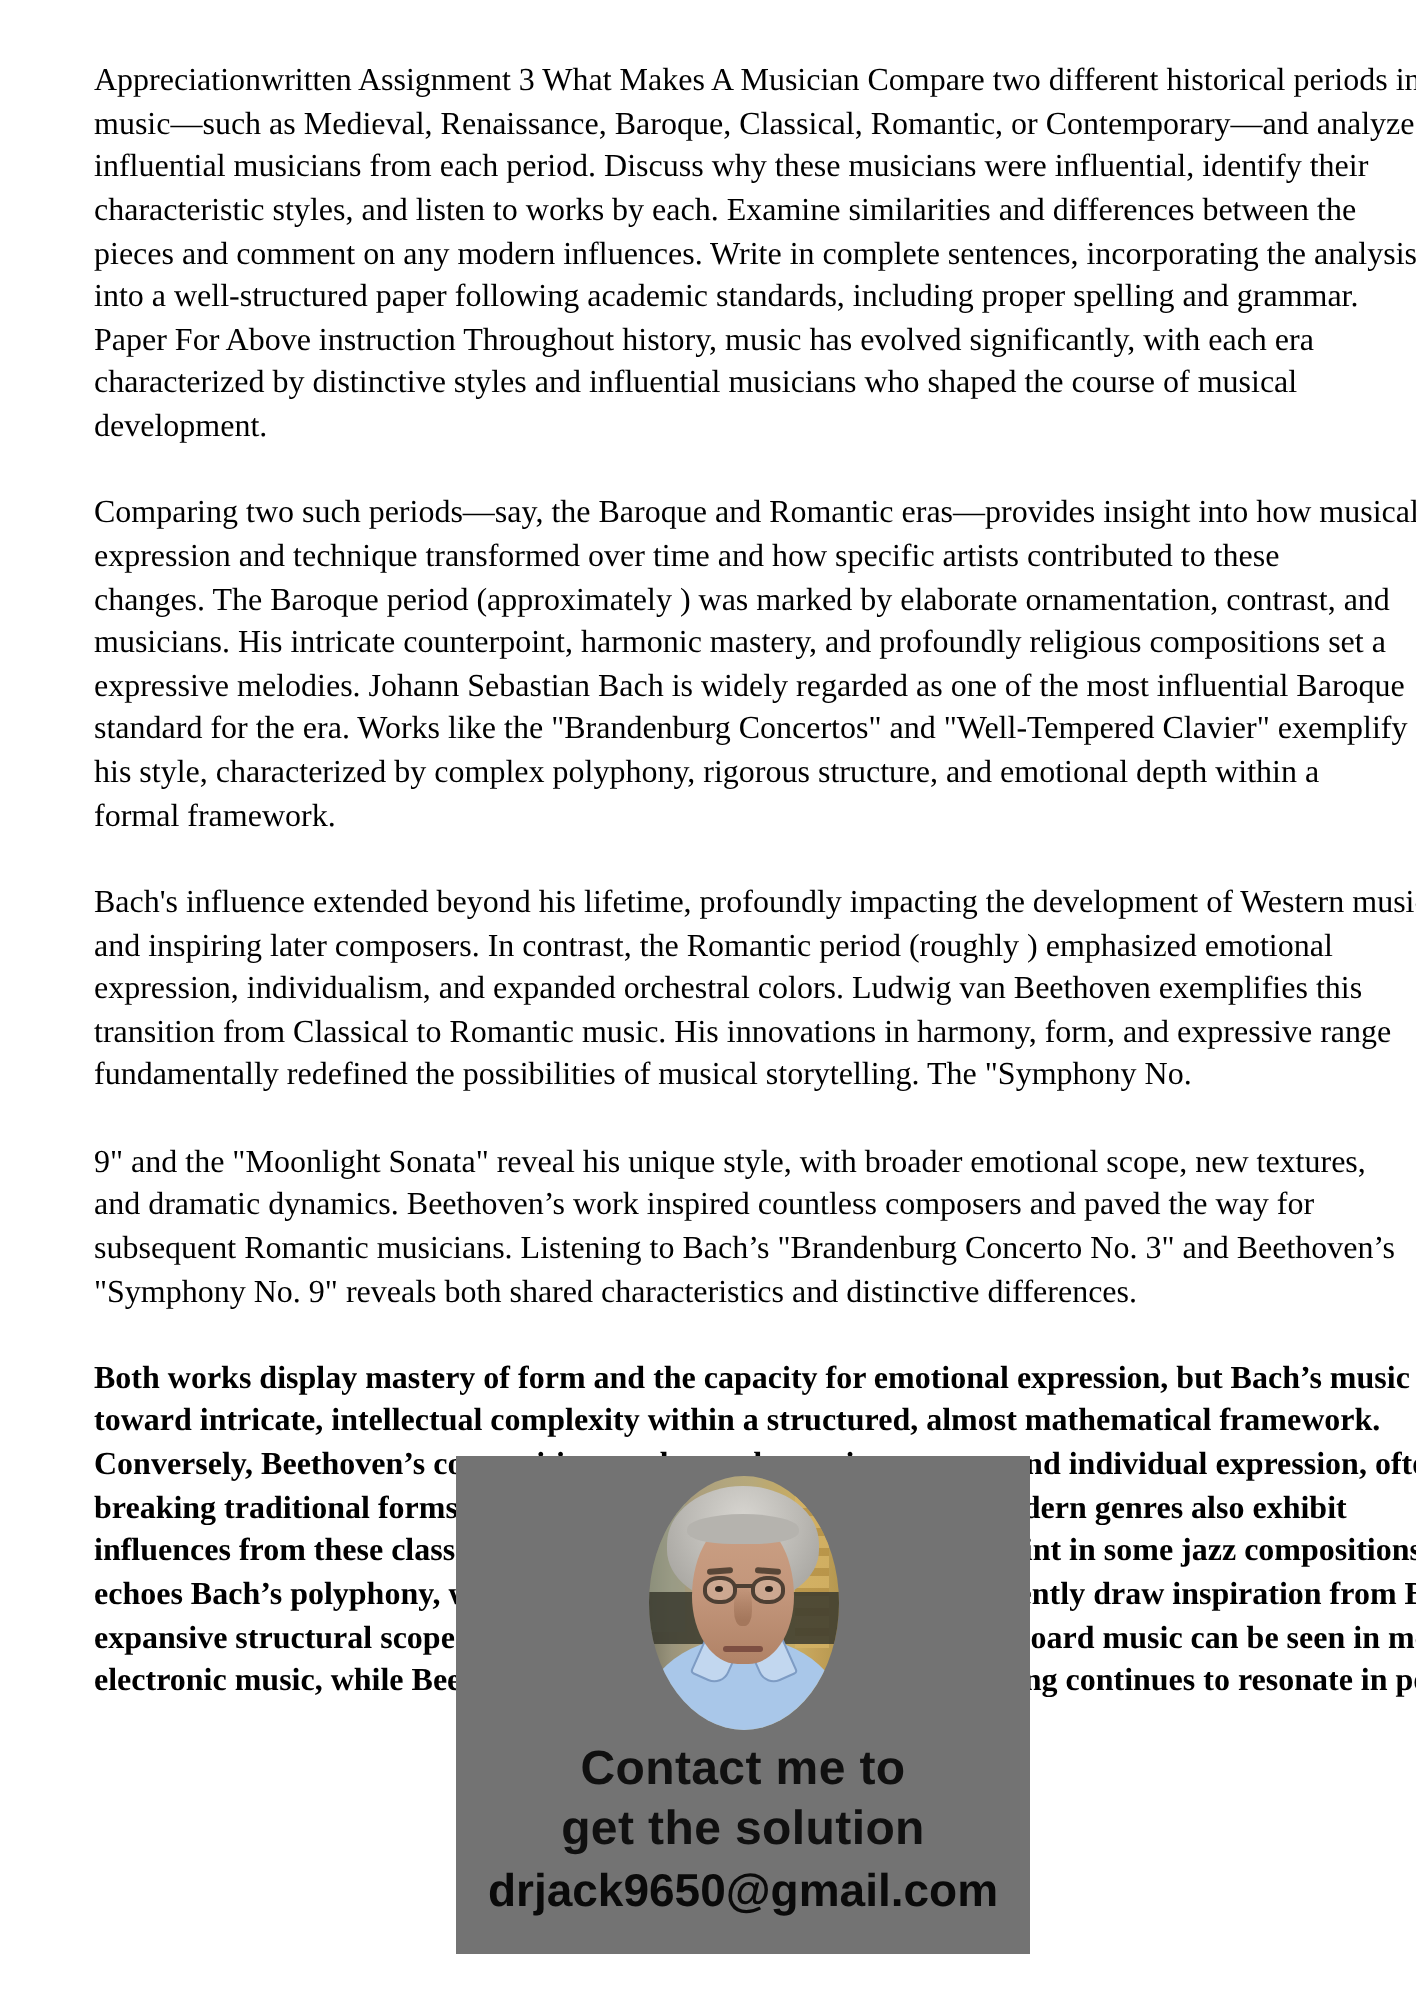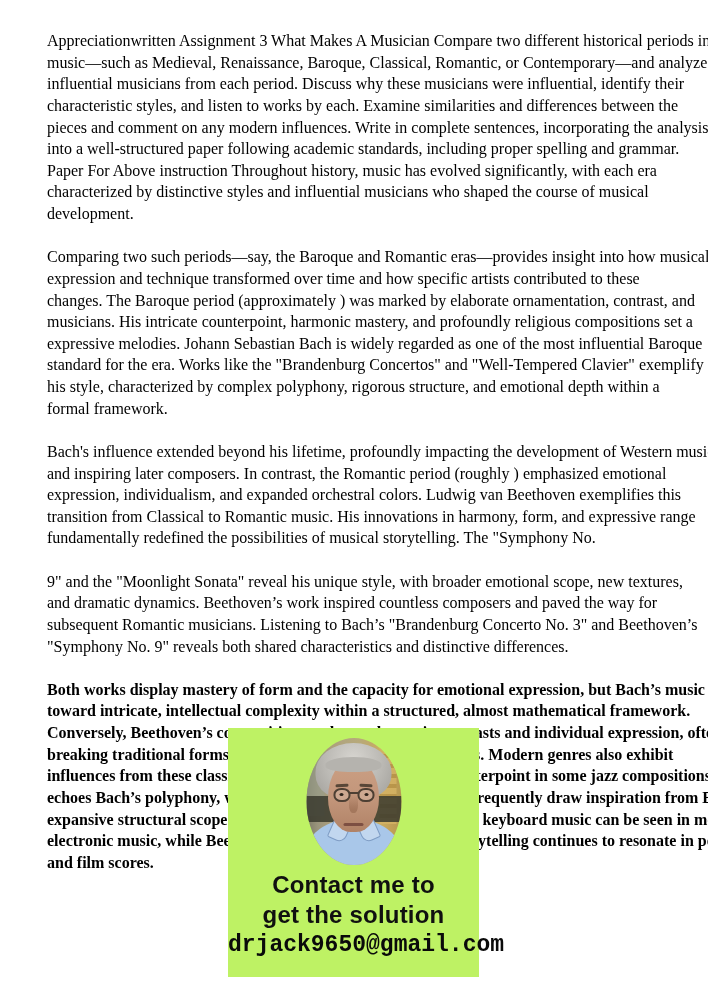--- a/index.html
+++ b/index.html
@@ -76,21 +76,21 @@
   .heading {
     position:absolute; left:0; top:142px; width:100%;
     font-family:"Liberation Sans", sans-serif;
     font-weight:bold;
     font-size:24px; line-height:30px;
     color:#101010;
     letter-spacing:0.2px;
   }
   .email {
     position:absolute; left:0; top:204px; width:100%;
-    font-family:Liberation Mono, monospace;
+    font-family:Liberation Sans, sans-serif;
     font-weight:bold;
     font-size:23px;
     color:#0a0a0a;
   }
 </style>
 </head>
 <body style="background: rgb(255, 255, 255);">
 
 <div class="doc" id="doc" style="color: rgb(0, 0, 0);">
     <div class="para">
@@ -129,25 +129,24 @@
     </div>
     <div class="para">
       <div class="line">Both works display mastery of form and the capacity for emotional expression, but Bach’s music tends</div>
       <div class="line">toward intricate, intellectual complexity within a structured, almost mathematical framework.</div>
       <div class="line">Conversely, Beethoven’s compositions embrace dramatic contrasts and individual expression, often</div>
       <div class="line">breaking traditional forms to create new expressive possibilities. Modern genres also exhibit</div>
       <div class="line">influences from these classical styles. The improvisational counterpoint in some jazz compositions</div>
       <div class="line">echoes Bach’s polyphony, while many modern film composers frequently draw inspiration from Beethoven’s</div>
       <div class="line">expansive structural scope. The rich ornamentation of Baroque keyboard music can be seen in modern</div>
       <div class="line">electronic music, while Beethoven’s emphasis on emotional storytelling continues to resonate in pop</div>
-      <div class="line">and film scores.</div>
     </div>
   </div>
 
-<div class="overlay" style="background: #bef264;">
+<div class="overlay" style="background: #737373; padding-left: 36px;">
   <div class="photo">
     <div class="ph-left-panel"></div>
     <div class="ph-frame"></div>
     <div class="ph-dark-band"></div>
     <div class="ph-hair"></div>
     <div class="ph-shirt"></div>
     <div class="ph-collar-l"></div>
     <div class="ph-collar-r"></div>
     <div class="ph-neck"></div>
     <div class="ph-face"></div>

